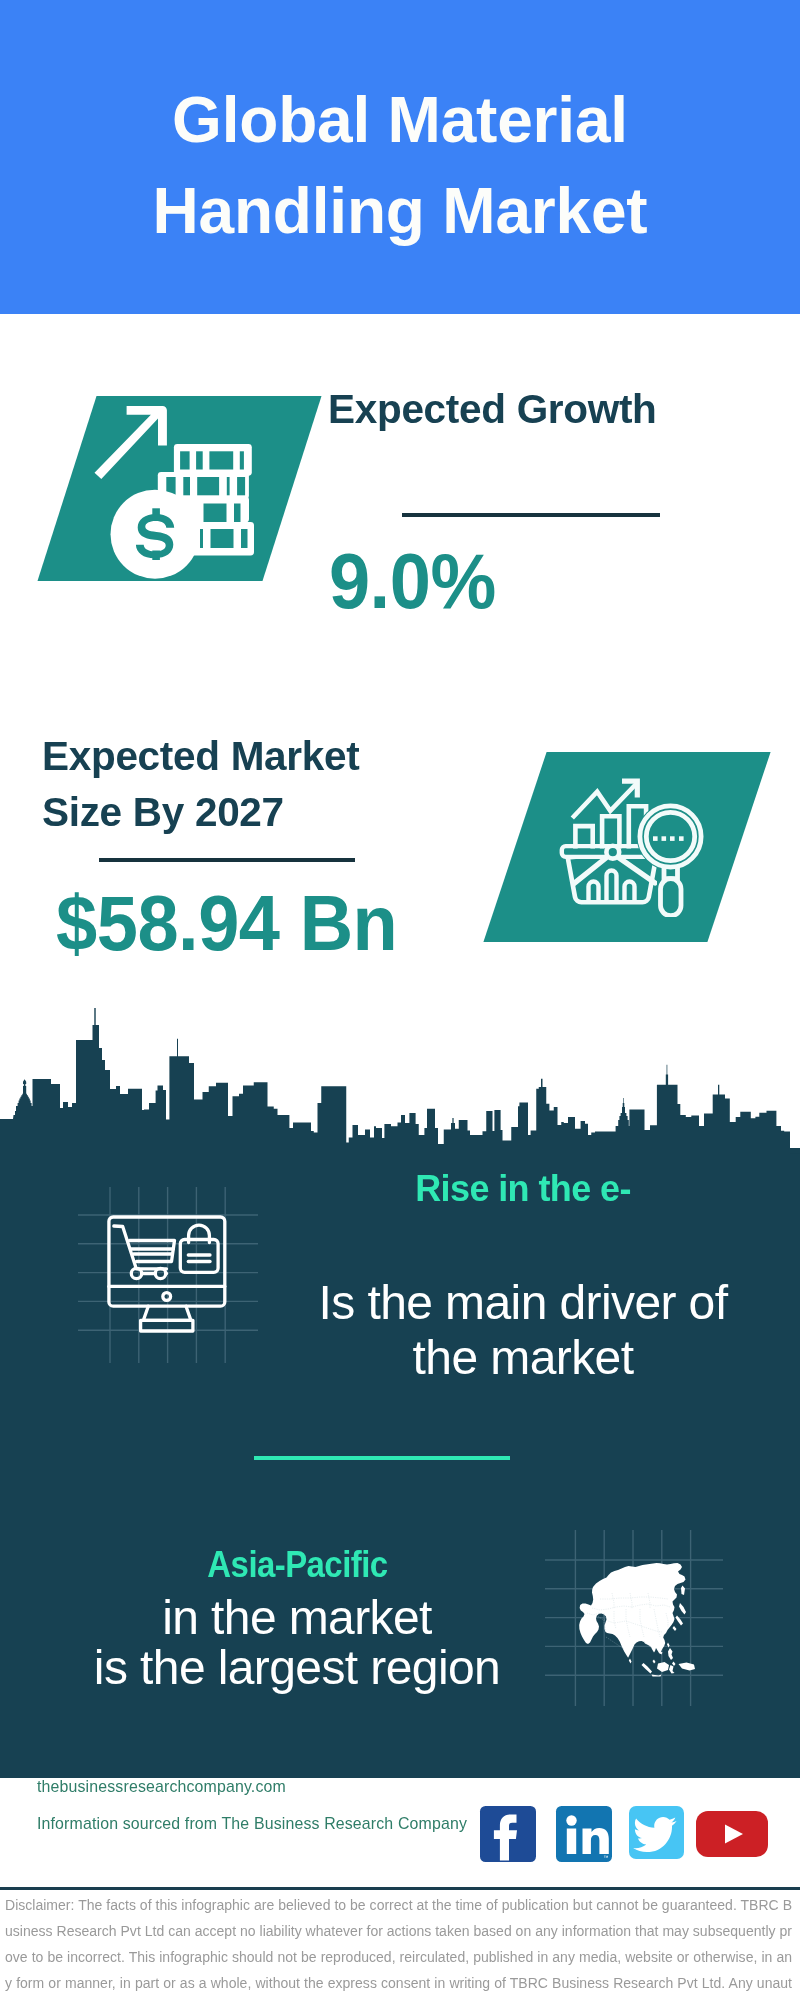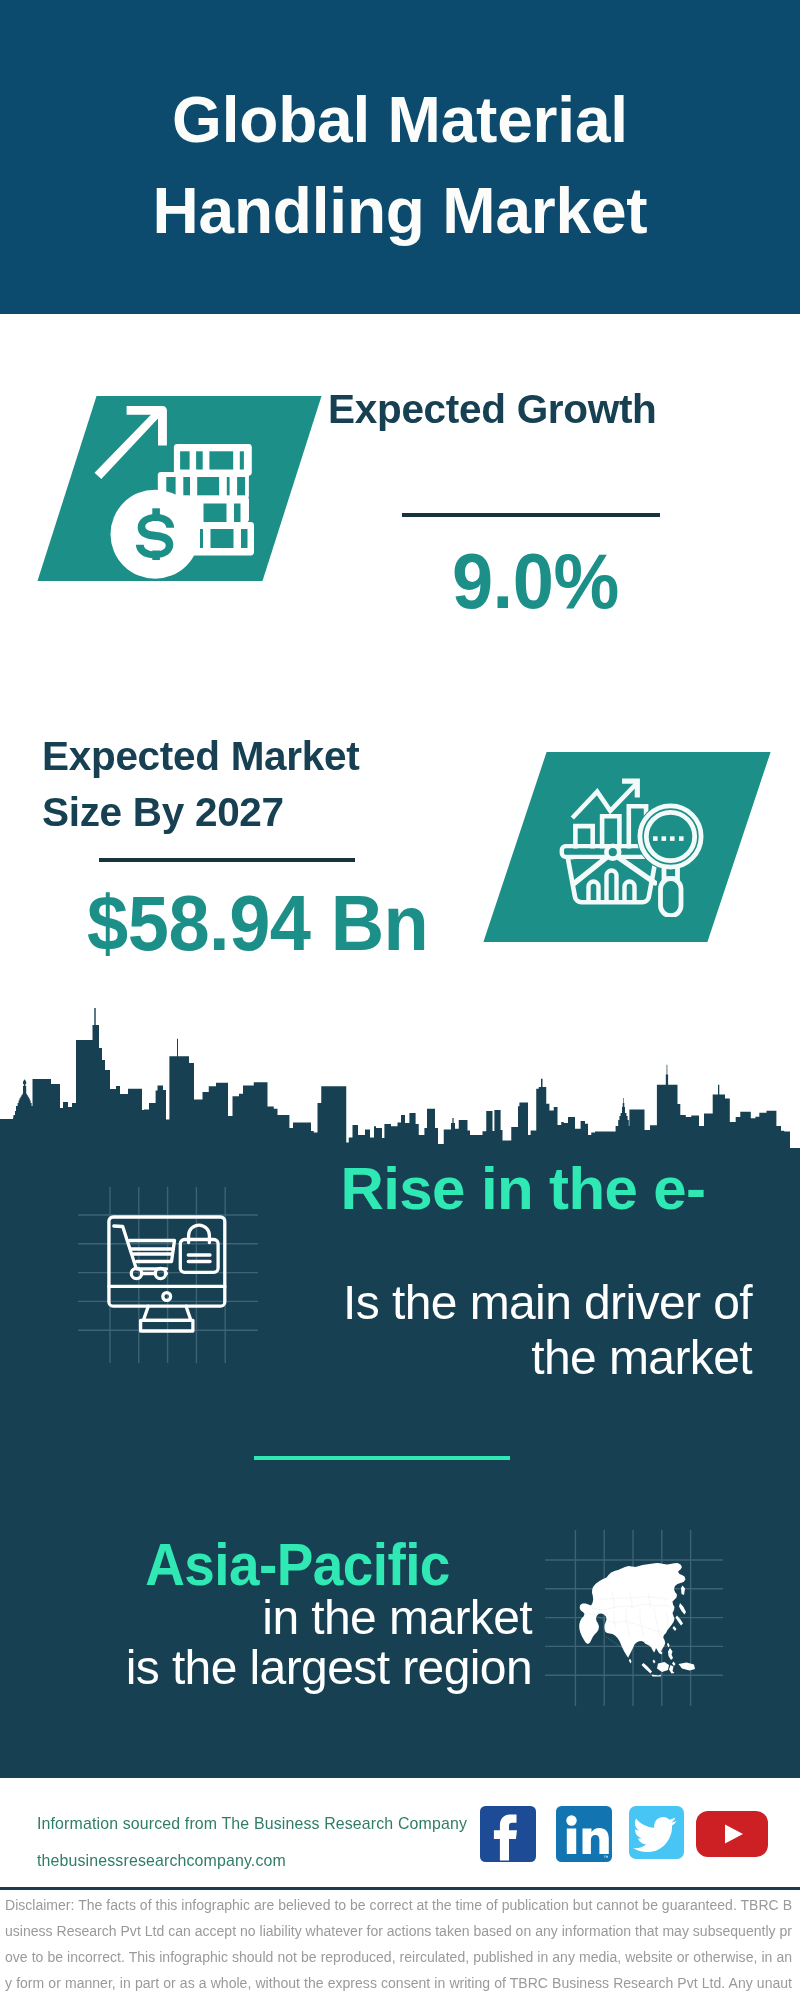--- a/index.html
+++ b/index.html
@@ -1,39 +1,39 @@
 <!DOCTYPE html>
 <html><head>
 <meta charset="utf-8">
 <style>
   html,body{margin:0;padding:0;}
   body{width:800px;height:2000px;background:#ffffff;font-family:"Liberation Sans",sans-serif;overflow:hidden;-webkit-font-smoothing:antialiased;}
   .page{position:relative;width:800px;height:2000px;overflow:hidden;background:#fff;}
 
   
-  .hdr{position:absolute;left:0;top:0;width:800px;height:314px;background:#0c4a6e;}
+  .hdr{position:absolute;left:0;top:0;width:800px;height:314px;background:#3b82f6;}
   .hdr-title{position:absolute;left:0;top:75px;width:800px;text-align:center;color:#FCFDFA;
              font-size:64px;font-weight:bold;line-height:91px;letter-spacing:-0.2px;}
 
   
   .para{position:absolute;background:#1C8F88;transform:skewX(-17.7deg);}
   .statlabel{position:absolute;text-align:left;color:#174152;font-size:40.5px;font-weight:bold;line-height:56px;letter-spacing:-0.3px;}
   .rule{position:absolute;height:4px;background:#17333E;}
-  .statval{position:absolute;text-align:center;color:#1C8F88;font-size:77.5px;font-weight:bold;letter-spacing:-0.5px;line-height:77.5px;}
+  .statval{position:absolute;color:#1C8F88;font-size:77.5px;font-weight:bold;letter-spacing:-0.5px;line-height:77.5px;}
   .statval > span{display:inline-block;transform:scaleX(0.955);transform-origin:center;}
 
   .iconwrap{position:absolute;}
 
   
   .dark{position:absolute;left:0;width:800px;background:#174152;}
   .skyline{position:absolute;left:0;}
   .grid-svg{position:absolute;}
 
-  .ecom-head{position:absolute;text-align:center;color:#2FE8B4;font-size:60px;font-weight:bold;line-height:57px;letter-spacing:-0.6px;}
-  .ecom-sub{position:absolute;text-align:right;color:#FFFFFF;font-size:48px;font-weight:normal;line-height:55px;letter-spacing:-0.6px;}
+  .ecom-head{position:absolute;text-align:center;color:#2FE8B4;font-size:36px;font-weight:bold;line-height:57px;letter-spacing:-0.6px;}
+  .ecom-sub{position:absolute;text-align:center;color:#FFFFFF;font-size:48px;font-weight:normal;line-height:55px;letter-spacing:-0.6px;}
   .greenrule{position:absolute;height:4.2px;background:#2FE8B4;}
 
   
   .foot{position:absolute;left:0;width:800px;background:#ffffff;}
   .srcline{position:absolute;color:#2F7D68;font-size:15.9px;line-height:16px;letter-spacing:0.15px;text-align:right;}
   .divider{position:absolute;left:0;height:3px;background:#1A3E4F;}
   .disc{position:absolute;color:#9A9A9A;font-size:14px;line-height:26px;text-align:justify;word-break:break-all;letter-spacing:0.02px;}
   .social{position:absolute;width:64px;height:64px;border-radius:12px;}
 </style>
 </head>
@@ -267,21 +267,21 @@
           <path d="M 96 58 L 98 66 L 98 72"></path>
           <path d="M 36 82 L 42 86 L 48 90 L 54 94"></path>
           <path d="M 74 86 L 78 90 L 82 94"></path>
           <path d="M 30 44 L 40 44 L 50 43 L 60 43 L 70 42 L 80 42 L 90 43 L 98 44"></path>
       </g>
     </svg>
   </div>
 
   <div class="foot" style="top:1778px;height:222px;"></div>
   <div class="srcline" style="left:37px;top:1816px;">Information sourced from The Business Research Company</div>
-  <div class="srcline" style="left:37px;top:1853px;">thebusinessresearchcompany.com</div>
+  <div class="srcline" style="left:37px;top:1779px;">thebusinessresearchcompany.com</div>
 
   <a class="social" style="left:480px;top:1806px;width:56px;height:56px;border-radius:5.5px;background:#1E4B96;">
     <svg viewBox="0 0 56 56" width="56" height="56">
       <path d="M36.5 8.5 h-6.0 c-6.4 0 -10.6 4.2 -10.6 10.7 v5.0 h-6.0 v8.8 h6.0 v21.5 h9.1 v-21.5 h6.9 l1.1 -8.8 h-8.0 v-4.1 c0 -2.2 0.6 -3.4 3.3 -3.4 h4.2 Z" fill="#FFFFFF"></path>
     </svg>
   </a>
   <a class="social" style="left:556px;top:1806px;width:56px;height:56px;border-radius:5.5px;background:#1275B1;">
     <svg viewBox="0 0 56 56" width="56" height="56">
       <g fill="#FFFFFF">
         <circle cx="15.5" cy="14.5" r="5.2"></circle>

